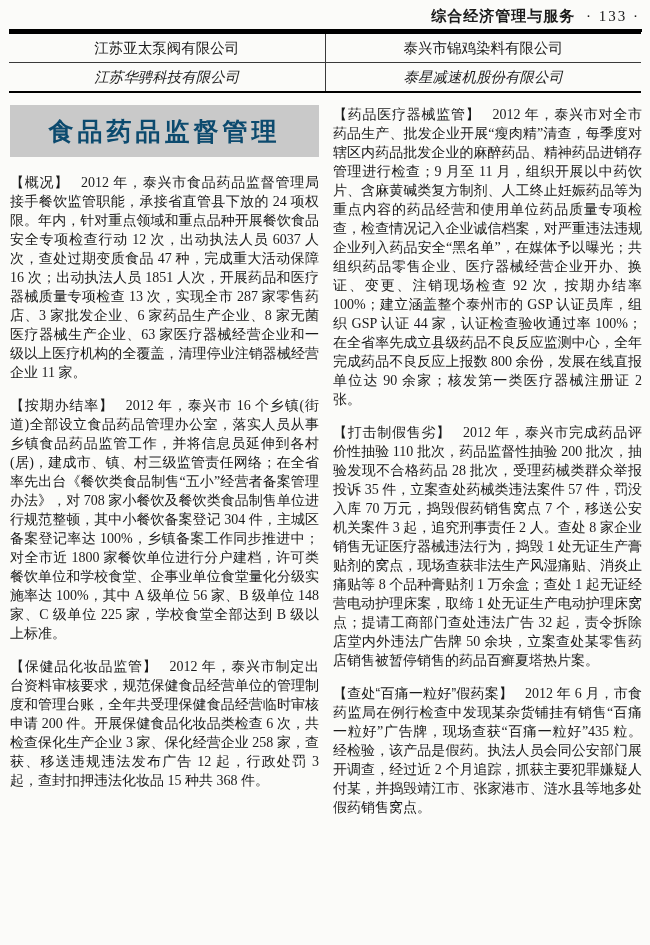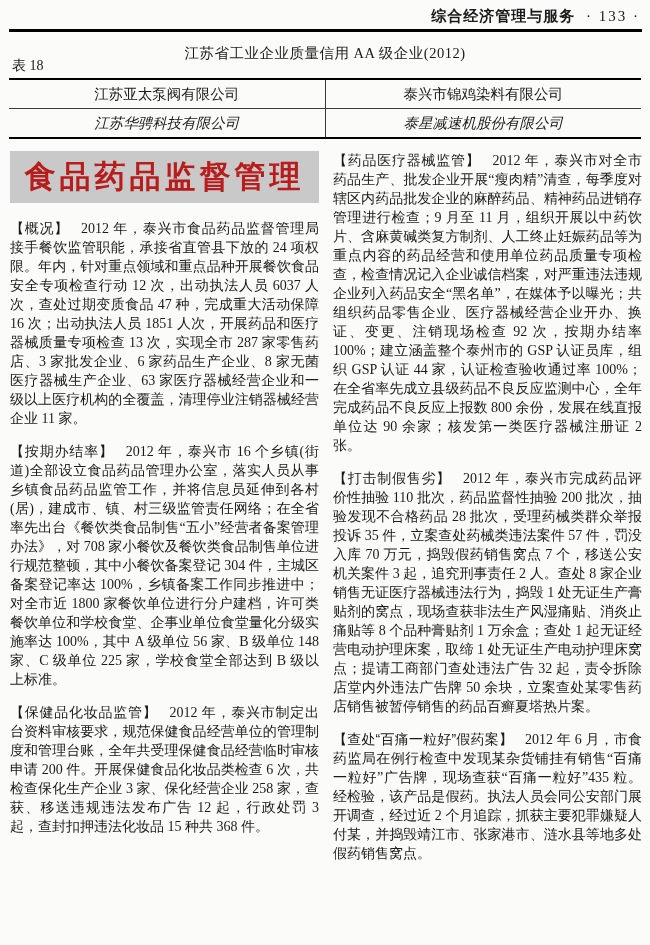--- a/index.html
+++ b/index.html
@@ -61,23 +61,23 @@
 
   .banner {
     height: 52px;
     background: #c9c9c9;
     display: flex; align-items: center; justify-content: center;
     margin-bottom: 16px;
   }
   .banner-title {
     font-family: "Liberation Sans", "DejaVu Sans", sans-serif;
     font-weight: bold;
-    font-size: 31px;
+    font-size: 25px;
     letter-spacing: 4px;
-    color: #b91c1c;
+    color: #0c4a6e;
   }
 
   p.para {
     margin: 0 0 14px 0;
     font-size: 14px;
     line-height: 19px;
     text-align: justify;
   }
   p.para:last-child { margin-bottom: 0; }
   .para-heading {
@@ -90,24 +90,20 @@
 <body>
 
 <div class="page">
 
   <div class="page-header">
     <span class="ph-section">综合经济管理与服务</span>
     <span class="ph-page">· 133 ·</span>
   </div>
   <div class="header-rule"></div>
 
-  <div class="table-caption">
-    <div class="table-title">江苏省工业企业质量信用 AA 级企业(2012)</div>
-    <div class="table-label">表 18</div>
-  </div>
 
   <table class="company-table">
     <tbody>
       <tr>
         <td>江苏亚太泵阀有限公司</td>
         <td>泰兴市锦鸡染料有限公司</td>
       </tr>
       <tr>
         <td>江苏华骋科技有限公司</td>
         <td>泰星减速机股份有限公司</td>

